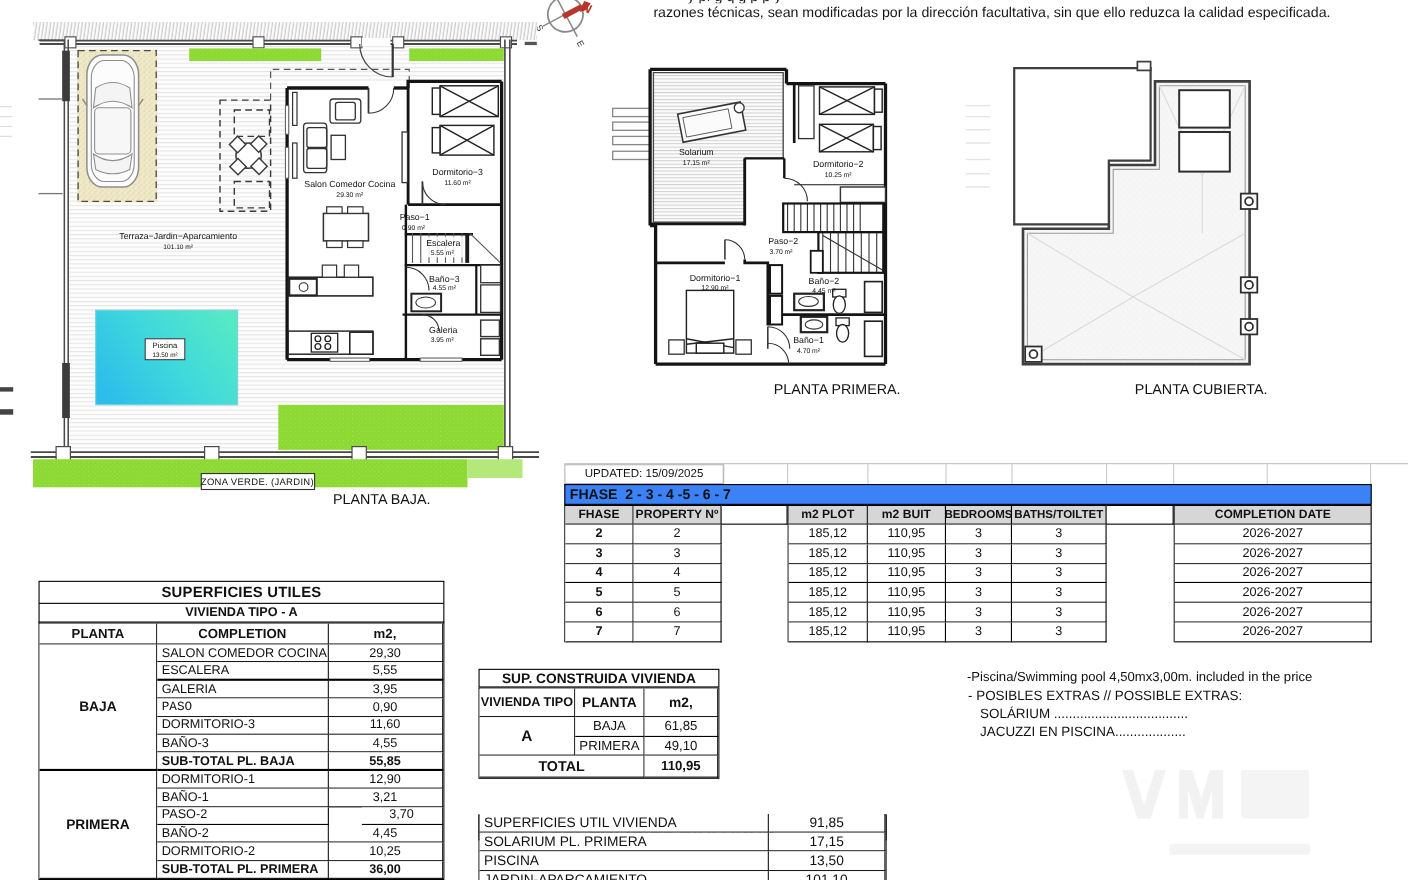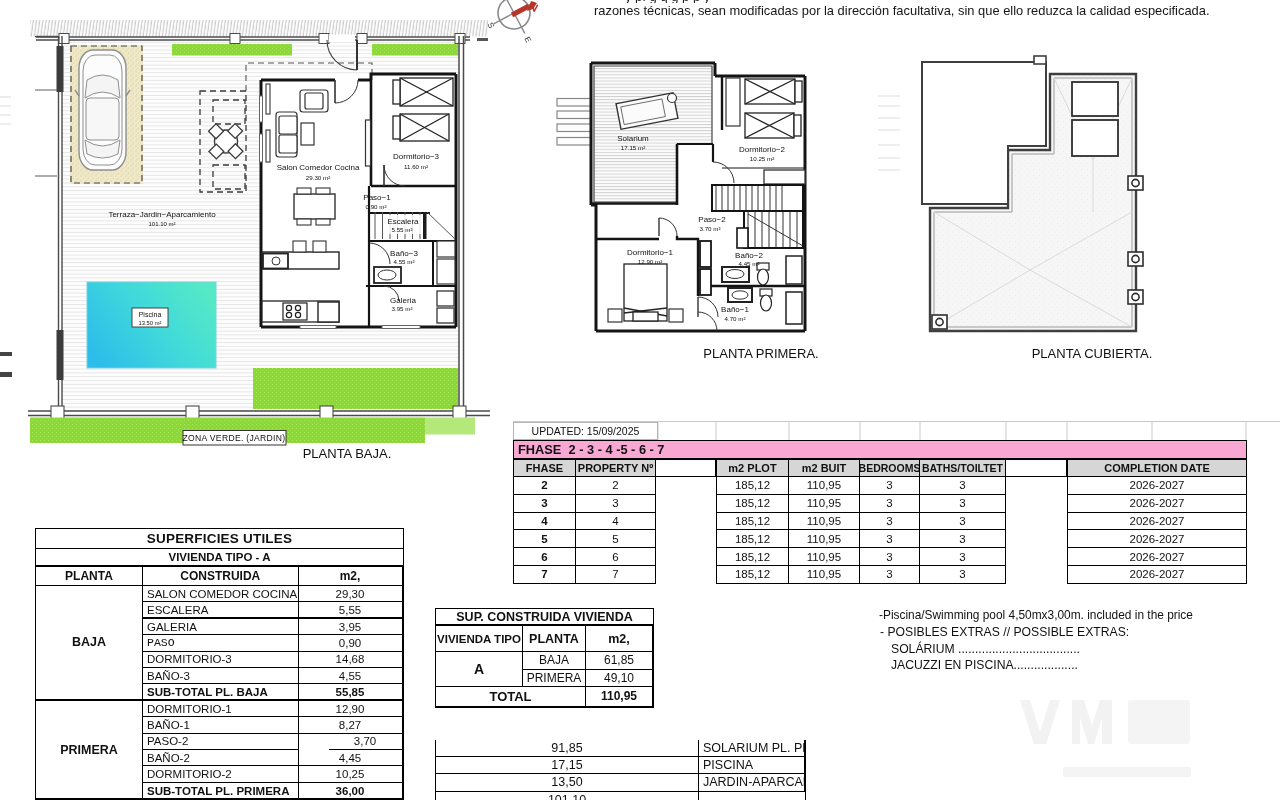--- a/index.html
+++ b/index.html
@@ -592,21 +592,21 @@
     <path d="M1020,700 l14,44 h12 l14,-44 h-10 l-10,32 -10,-32 Z"></path>
     <path d="M1072,744 v-44 h12 l8,26 8,-26 h12 v44 h-10 v-26 l-8,26 h-6 l-8,-26 v26 Z"></path>
     <rect x="1063" y="767" width="128" height="10" rx="2" fill="#f4f4f4"></rect>
     <rect x="1128" y="700" width="62" height="44" rx="3" fill="#f4f4f4"></rect>
   </g>
 </g>
 </svg>
 
 <div class="cell" style="left:513px;top:422px;width:145px;height:18px;border:1px solid #b5b5b5;font-size:10.5px;">UPDATED: 15/09/2025</div>
 
-<div class="cell lft" style="left:513px;top:440px;width:734px;height:19px;background:#f9a8d4;border:1px solid #000;font-weight:bold;font-size:12.8px;padding-left:4px;">FHASE&nbsp; 2 - 3 - 4 -5 - 6 - 7</div>
+<div class="cell lft" style="left:513px;top:440px;width:734px;height:19px;background:#3b82f6;border:1px solid #000;font-weight:bold;font-size:12.8px;padding-left:4px;">FHASE&nbsp; 2 - 3 - 4 -5 - 6 - 7</div>
 
 <div class="g" style="left:513px;top:459px;grid-template-columns:62px 80px;grid-template-rows:17px 17.8px 17.8px 17.8px 17.8px 17.8px 17.8px;">
   <div class="hd" style="font-size:11px;">FHASE</div>
       <div class="hd" style="font-size:11px;">PROPERTY Nº</div>
   <div class="b">2</div>
       <div>2</div>
   <div class="b">3</div>
       <div>3</div>
   <div class="b">4</div>
       <div>4</div>
@@ -662,42 +662,42 @@
       <div>2026-2027</div>
       <div>2026-2027</div>
 </div>
 
 <div class="cell" style="left:35px;top:549px;width:369px;height:17px;border:1.5px solid #000;border-top:none;font-weight:bold;font-size:11.5px;">VIVIENDA TIPO - A</div>
 
 <div class="cell" style="left:35px;top:528px;width:369px;height:21px;border:1.5px solid #000;font-weight:bold;font-size:13.5px;letter-spacing:0.2px;">SUPERFICIES UTILES</div>
 
 <div class="g" style="left:35px;top:566px;border:1.5px solid #000;font-size:11.5px;grid-template-columns:107px 155.5px 104px;grid-template-rows:19px 16.42px 16.42px 16.42px 16.42px 16.42px 16.42px 16.42px 16.42px 16.42px 16.42px 16.42px 16.42px 16.45px;">
   <div class="b" style="grid-row:1;grid-column:1;font-size:12px;">PLANTA</div>
-  <div class="b" style="grid-row:1;grid-column:2;font-size:12px;">CONSTRUIDA</div>
+  <div class="b" style="grid-row:1;grid-column:2;font-size:12px;">COMPLETION</div>
   <div class="b" style="grid-row:1;grid-column:3;font-size:12px;">m2,</div>
   <div class="b" style="grid-row:2/span 7;grid-column:1;border-bottom-width:2px;font-size:12.5px;">BAJA</div>
   <div class="lt" style="grid-row:2;grid-column:2;">SALON COMEDOR COCINA</div>
       <div style="grid-row:2;grid-column:3;">29,30</div>
   <div class="lt" style="grid-row:3;grid-column:2;border-bottom-width:2px;">ESCALERA</div>
       <div style="grid-row:3;grid-column:3;border-bottom-width:2px;">5,55</div>
   <div class="lt" style="grid-row:4;grid-column:2;">GALERIA</div>
       <div style="grid-row:4;grid-column:3;">3,95</div>
   <div class="lt" style="grid-row:5;grid-column:2;font-family:Liberation Mono, monospace;">PASO</div>
       <div style="grid-row:5;grid-column:3;">0,90</div>
   <div class="lt" style="grid-row:6;grid-column:2;">DORMITORIO-3</div>
-      <div style="grid-row:6;grid-column:3;">14,68</div>
+      <div style="grid-row:6;grid-column:3;">11,60</div>
   <div class="lt" style="grid-row:7;grid-column:2;">BAÑO-3</div>
       <div style="grid-row:7;grid-column:3;">4,55</div>
   <div class="lt b" style="grid-row:8;grid-column:2;border-bottom-width:2px;">SUB-TOTAL PL. BAJA</div>
       <div class="b" style="grid-row:8;grid-column:3;border-bottom-width:2px;">55,85</div>
   <div class="b" style="grid-row:9/span 6;grid-column:1;font-size:12.5px;">PRIMERA</div>
   <div class="lt" style="grid-row:9;grid-column:2;">DORMITORIO-1</div>
       <div style="grid-row:9;grid-column:3;">12,90</div>
   <div class="lt" style="grid-row:10;grid-column:2;">BAÑO-1</div>
-      <div style="grid-row:10;grid-column:3;">8,27</div>
+      <div style="grid-row:10;grid-column:3;">3,21</div>
   <div class="lt" style="grid-row:11;grid-column:2;">PASO-2</div>
       <div style="grid-row:11;grid-column:3;margin-left:30px;">3,70</div>
   <div class="lt" style="grid-row:12;grid-column:2;">BAÑO-2</div>
       <div style="grid-row:12;grid-column:3;">4,45</div>
   <div class="lt" style="grid-row:13;grid-column:2;">DORMITORIO-2</div>
       <div style="grid-row:13;grid-column:3;">10,25</div>
   <div class="lt b" style="grid-row:14;grid-column:2;">SUB-TOTAL PL. PRIMERA</div>
       <div class="b" style="grid-row:14;grid-column:3;">36,00</div>
 </div>
 
@@ -712,20 +712,21 @@
       <div style="grid-row:2;grid-column:3;">61,85</div>
   <div style="grid-row:3;grid-column:2;">PRIMERA</div>
       <div style="grid-row:3;grid-column:3;text-align:right;">49,10</div>
   <div class="b" style="grid-row:4;grid-column:1/span 2;font-size:13px;">TOTAL</div>
   <div class="b" style="grid-row:4;grid-column:3;">110,95</div>
 </div>
 
 <div class="cell lft" style="left:435px;top:717px;width:371px;height:23px;border:1.5px solid #000;font-weight:bold;font-size:17px;padding-left:4px;margin-top:24px;">TOTAL SUPERFICIES DIAFANAS</div>
 
 <div class="g" style="left:435px;top:740px;border:1.5px solid #000;border-top:none;font-size:12.5px;grid-template-columns:263px 106px;grid-template-rows:17.2px 17.2px 17.2px 17.2px;">
+  <div class="lt">SUPERFICIES UTIL VIVIENDA</div>
       <div>91,85</div>
   <div class="lt">SOLARIUM PL. PRIMERA</div>
       <div>17,15</div>
   <div class="lt">PISCINA</div>
       <div>13,50</div>
   <div class="lt">JARDIN-APARCAMIENTO</div>
       <div>101,10</div>
 </div>
 
 <div class="abs" style="left:879px;top:608px;font-size:11.9px;color:#111;">-Piscina/Swimming pool 4,50mx3,00m. included in the price</div>

